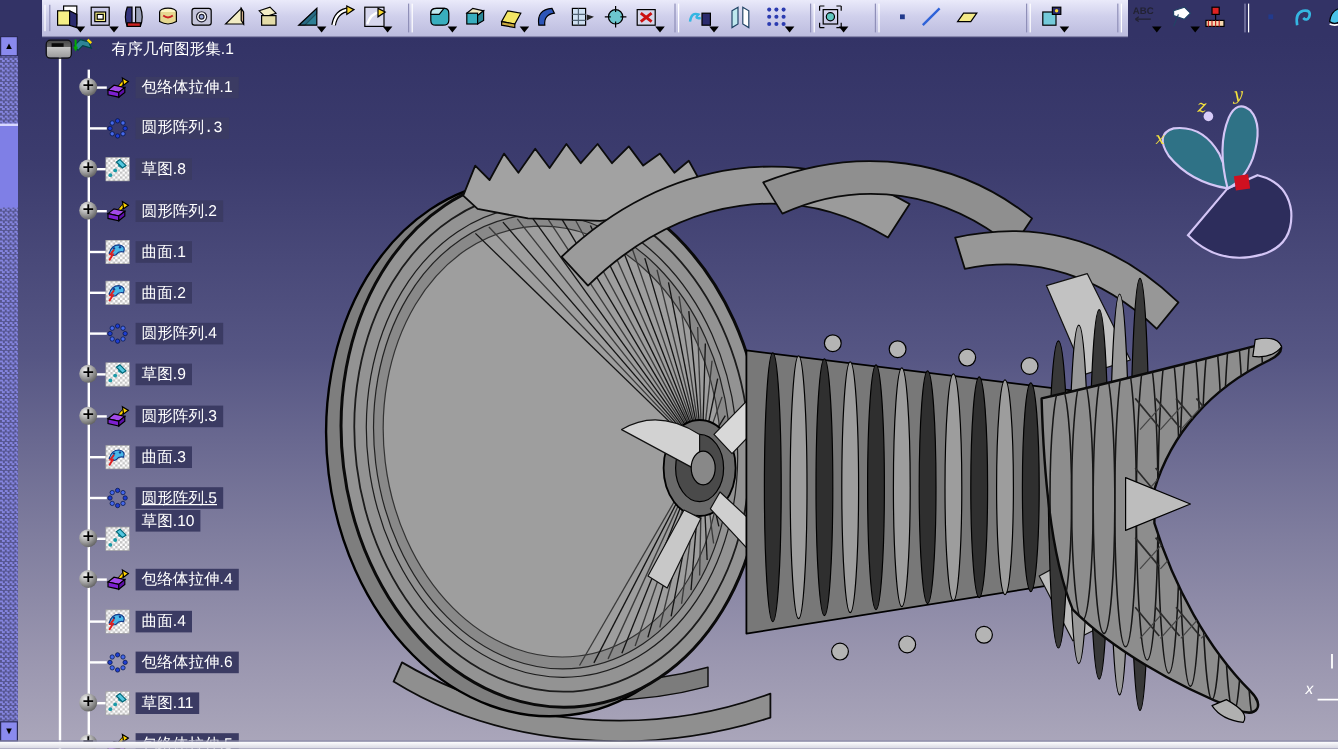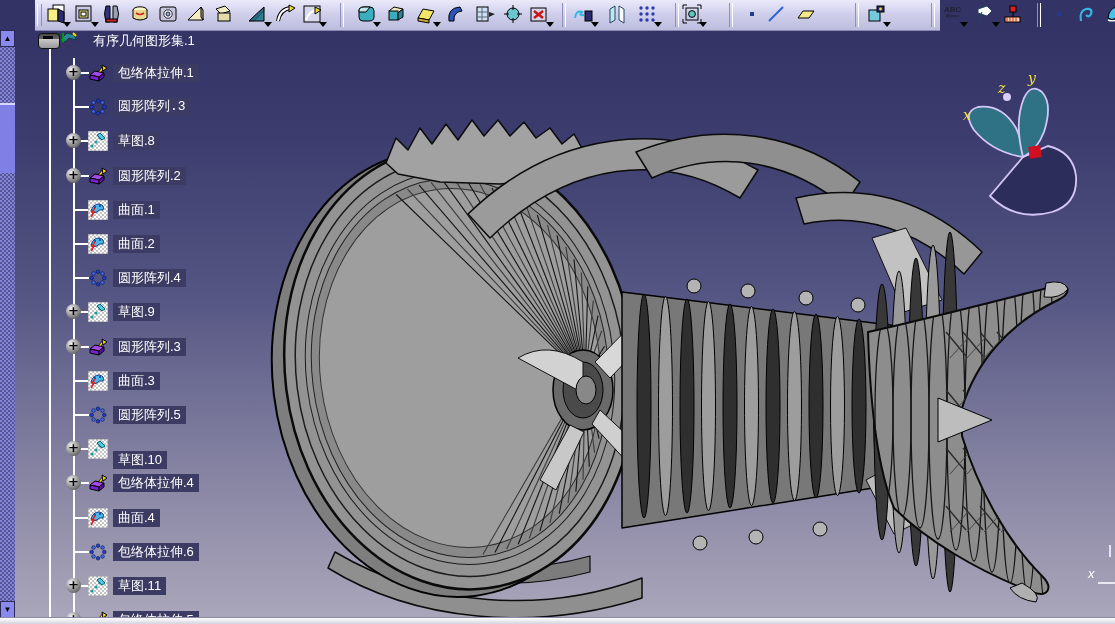--- a/index.html
+++ b/index.html
@@ -644,33 +644,33 @@
         <circle cx="16.3" cy="10.0" r="1.8" fill="#1f3ed0" stroke="#00124a" stroke-width="0.6"></circle>
         <circle cx="14.5" cy="14.5" r="1.8" fill="#4668e8" stroke="#00124a" stroke-width="0.6"></circle>
         <circle cx="10.0" cy="16.3" r="1.8" fill="#1f3ed0" stroke="#00124a" stroke-width="0.6"></circle>
         <circle cx="5.5" cy="14.5" r="1.8" fill="#4668e8" stroke="#00124a" stroke-width="0.6"></circle>
         <circle cx="3.7" cy="10.0" r="1.8" fill="#1f3ed0" stroke="#00124a" stroke-width="0.6"></circle>
         <circle cx="5.5" cy="5.5" r="1.8" fill="#4668e8" stroke="#00124a" stroke-width="0.6"></circle>
         <circle cx="10.0" cy="3.7" r="1.8" fill="#1f3ed0" stroke="#00124a" stroke-width="0.6"></circle>
         <circle cx="14.5" cy="5.5" r="1.8" fill="#4668e8" stroke="#00124a" stroke-width="0.6"></circle>
       </svg>
     </div>
-    <div class="tlabel" style="top: 376px;">圆形阵列.5</div>
+    <div class="tlabel" style="top: 376px; text-decoration: underline;">圆形阵列.5</div>
     <div class="tick" style="top: 418.2px;"></div>
     <div class="ball" style="top: 411.2px;">+</div>
     <div class="ticon" style="top: 409.2px;">
       <svg width="20" height="20" viewBox="0 0 20 20">
         <rect width="20" height="20" fill="url(#chk)" stroke="#999"></rect>
         <circle cx="4" cy="15" r="1.6" fill="#1a9aa8"></circle>
         <circle cx="8" cy="11" r="1.6" fill="#1a9aa8"></circle>
         <circle cx="12" cy="7" r="1.6" fill="#1a9aa8"></circle>
         <polygon points="12,2 17,7 14,9 9,4" fill="#54c8e0" stroke="#006677"></polygon>
       </svg>
     </div>
-    <div class="tlabel" style="top: 421px;">草图.10</div>
+    <div class="tlabel" style="top: 395px;">草图.10</div>
     <div class="tick" style="top: 452.4px;"></div>
     <div class="ball" style="top: 445.4px;">+</div>
     <div class="ticon" style="top: 443.4px;">
       <svg width="20" height="20" viewBox="0 0 20 20">
         <path d="M9,12 L16,4" stroke="#000" stroke-width="3"></path>
         <path d="M9,12 L15,5" stroke="#ffd400" stroke-width="1.8"></path>
         <polygon points="14,2 19,5 15,8" fill="#ffd400" stroke="#000"></polygon>
         <polygon points="2,12 7,8 16,10 11,14" fill="#a24ae8" stroke="#000"></polygon>
         <polygon points="2,12 11,14 11,18 2,16" fill="#7c1fd0" stroke="#000"></polygon>
         <polygon points="11,14 16,10 16,14 11,18" fill="#5c10a8" stroke="#000"></polygon>

